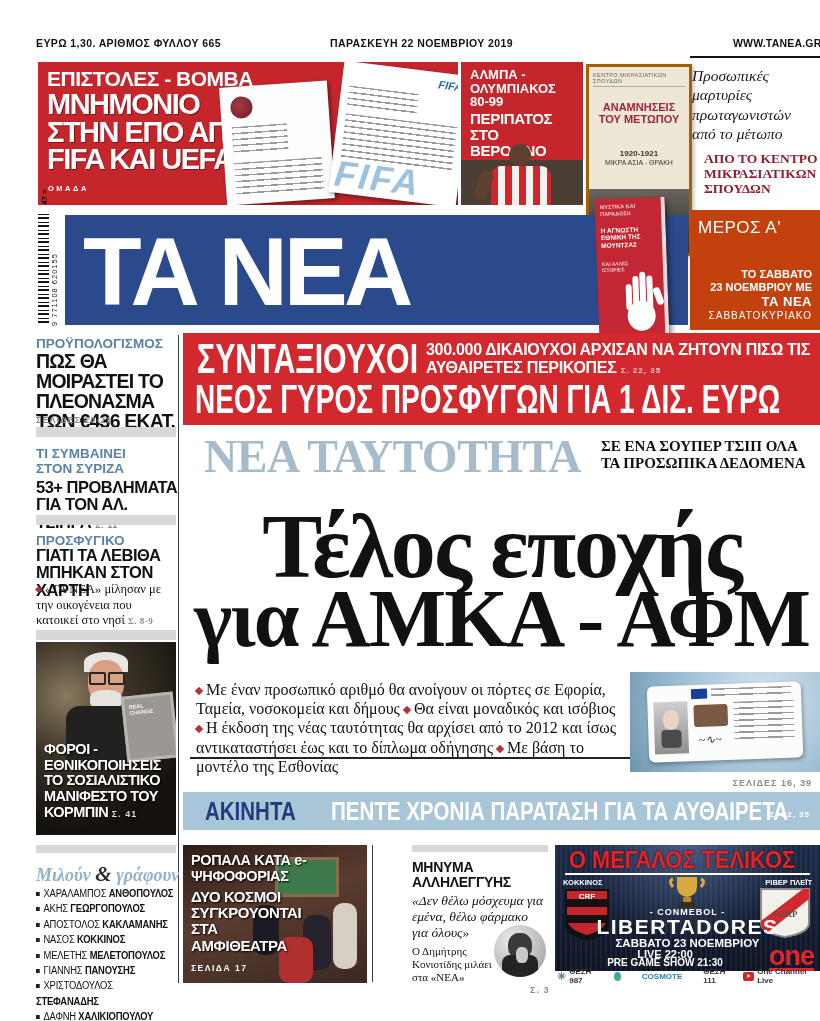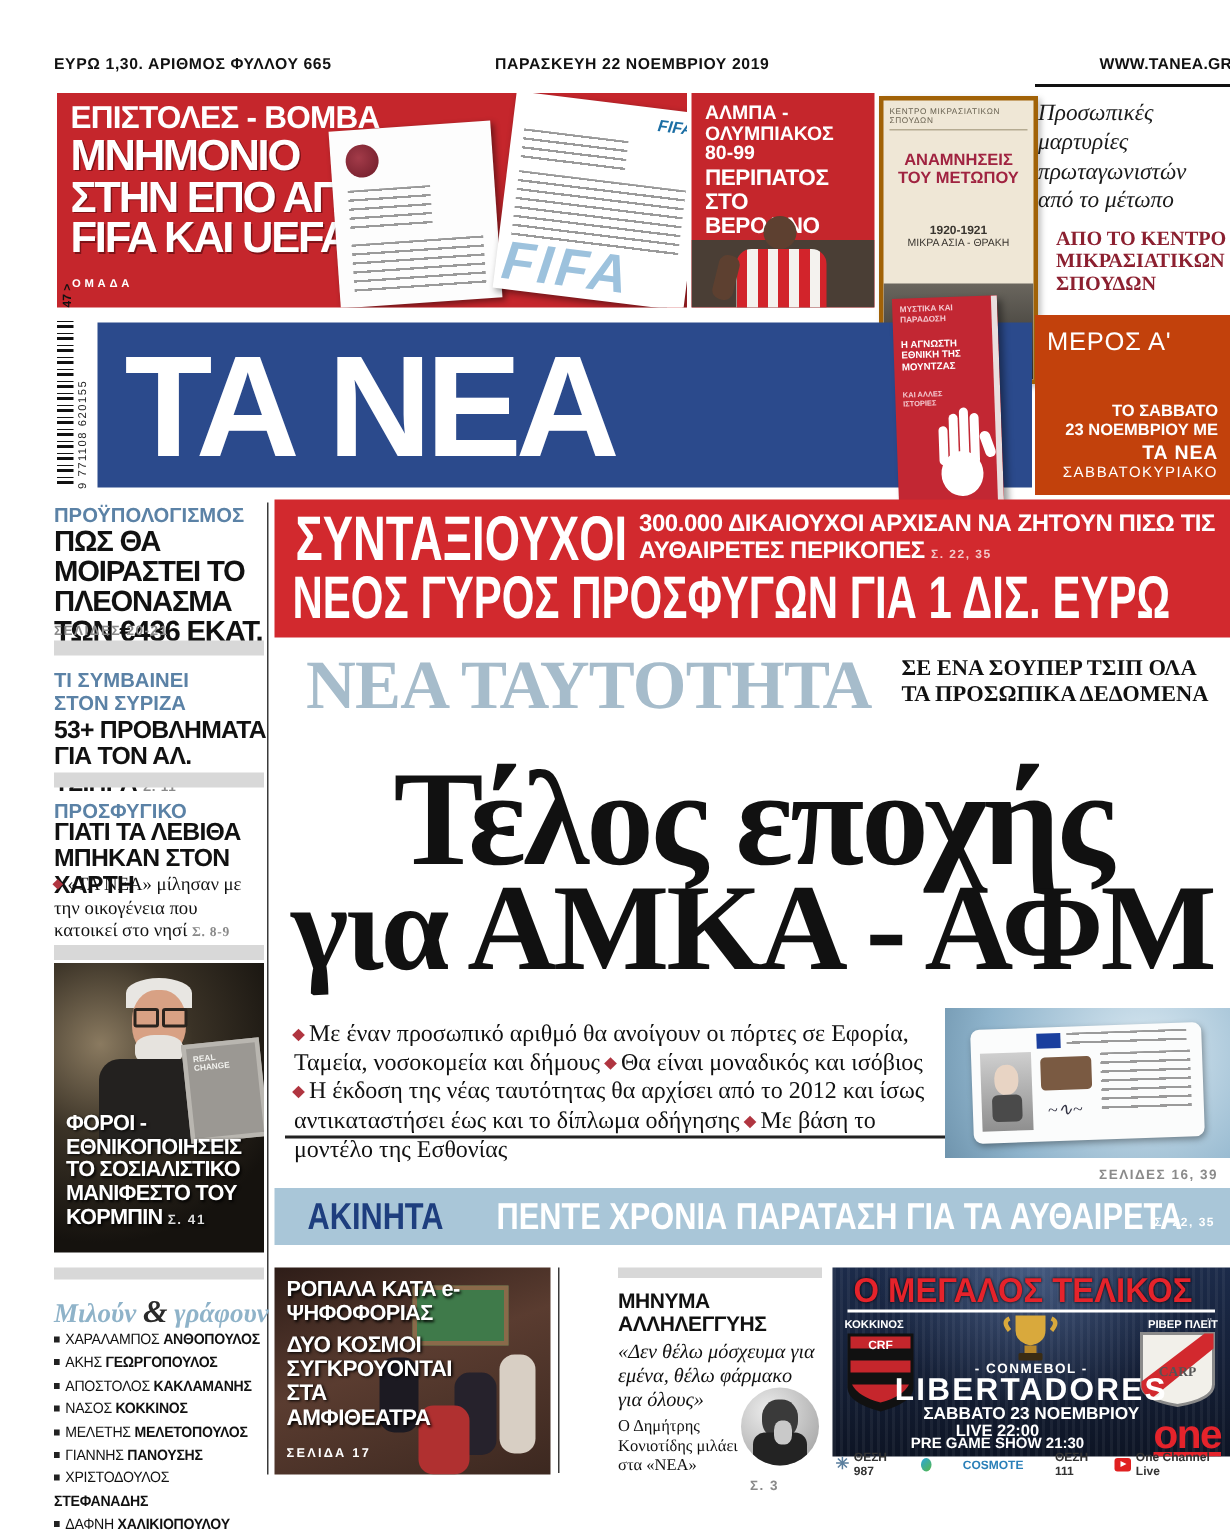--- a/index.html
+++ b/index.html
@@ -205,21 +205,21 @@
 
   <div class="abs" style="left:412px;top:845px;width:136px;height:7px;background:#d8d8d8;"></div>
   <div class="abs" style="left:412px;top:860px;width:130px;font-size:14px;font-weight:800;line-height:1.1;letter-spacing:-.3px;">ΜΗΝΥΜΑ ΑΛΛΗΛΕΓΓΥΗΣ</div>
   <div class="abs serif" style="left:412px;top:893px;width:132px;font-style:italic;font-size:13.5px;line-height:1.2;">«Δεν θέλω μόσχευμα για εμένα, θέλω φάρμακο για όλους»</div>
   <div class="abs serif" style="left:412px;top:945px;width:82px;font-size:11px;line-height:1.2;">Ο Δημήτρης Κονιοτίδης μιλάει στα «ΝΕΑ»</div>
   <div class="abs" style="left:494px;top:925px;width:52px;height:52px;border-radius:50%;background:radial-gradient(circle at 35% 30%,#ececec,#9a9a9a);overflow:hidden;">
     <div class="abs" style="left:14px;top:8px;width:24px;height:26px;border-radius:45%;background:#3a3a3a;"></div>
     <div class="abs" style="left:8px;top:30px;width:36px;height:24px;border-radius:8px;background:#232323;"></div>
     <div class="abs" style="left:22px;top:22px;width:12px;height:16px;border-radius:40%;background:#c9c9c9;"></div>
   </div>
-  <div class="abs pg" style="left:500px;top:985px;">Σ. 3</div>
+  <div class="abs pg" style="left:530px;top:985px;">Σ. 3</div>
 
   <div class="abs" style="left:555px;top:845px;width:265px;height:126px;background:radial-gradient(ellipse at 50% 0%,rgba(130,160,210,.4),transparent 55%),repeating-linear-gradient(90deg,rgba(255,255,255,.05) 0 2px,transparent 2px 5px),linear-gradient(#1c2b4a,#0d1424);overflow:hidden;">
     <div class="abs cx" style="left:14px;top:2px;font-size:23px;font-weight:800;color:#e5232b;transform:scaleX(.95);text-shadow:0 0 2px #000;">Ο ΜΕΓΑΛΟΣ ΤΕΛΙΚΟΣ</div>
     <div class="abs" style="left:10px;top:28px;width:245px;height:2px;background:#fff;"></div>
     <div class="abs w" style="left:8px;top:33px;font-size:7.5px;font-weight:bold;">ΚΟΚΚΙΝΟΣ</div>
     <div class="abs w" style="right:8px;top:33px;font-size:7.5px;font-weight:bold;">ΡΙΒΕΡ ΠΛΕΪΤ</div>
     <svg class="abs" style="left:8px;top:42px;" width="48" height="56" viewBox="0 0 48 56">
       <path d="M2 2 h44 v36 q0 10 -22 16 q-22 -6 -22 -16 z" fill="#111"></path>
       <path d="M4 4 h40 v8 h-40 z M4 20 h40 v8 h-40 z M5 36 h38 q-4 8 -19 12 q-15 -4 -19 -12 z" fill="#c5262c"></path>
       <text x="24" y="12" text-anchor="middle" font-size="8" font-weight="bold" fill="#fff" font-family="Liberation Sans,sans-serif">CRF</text>

